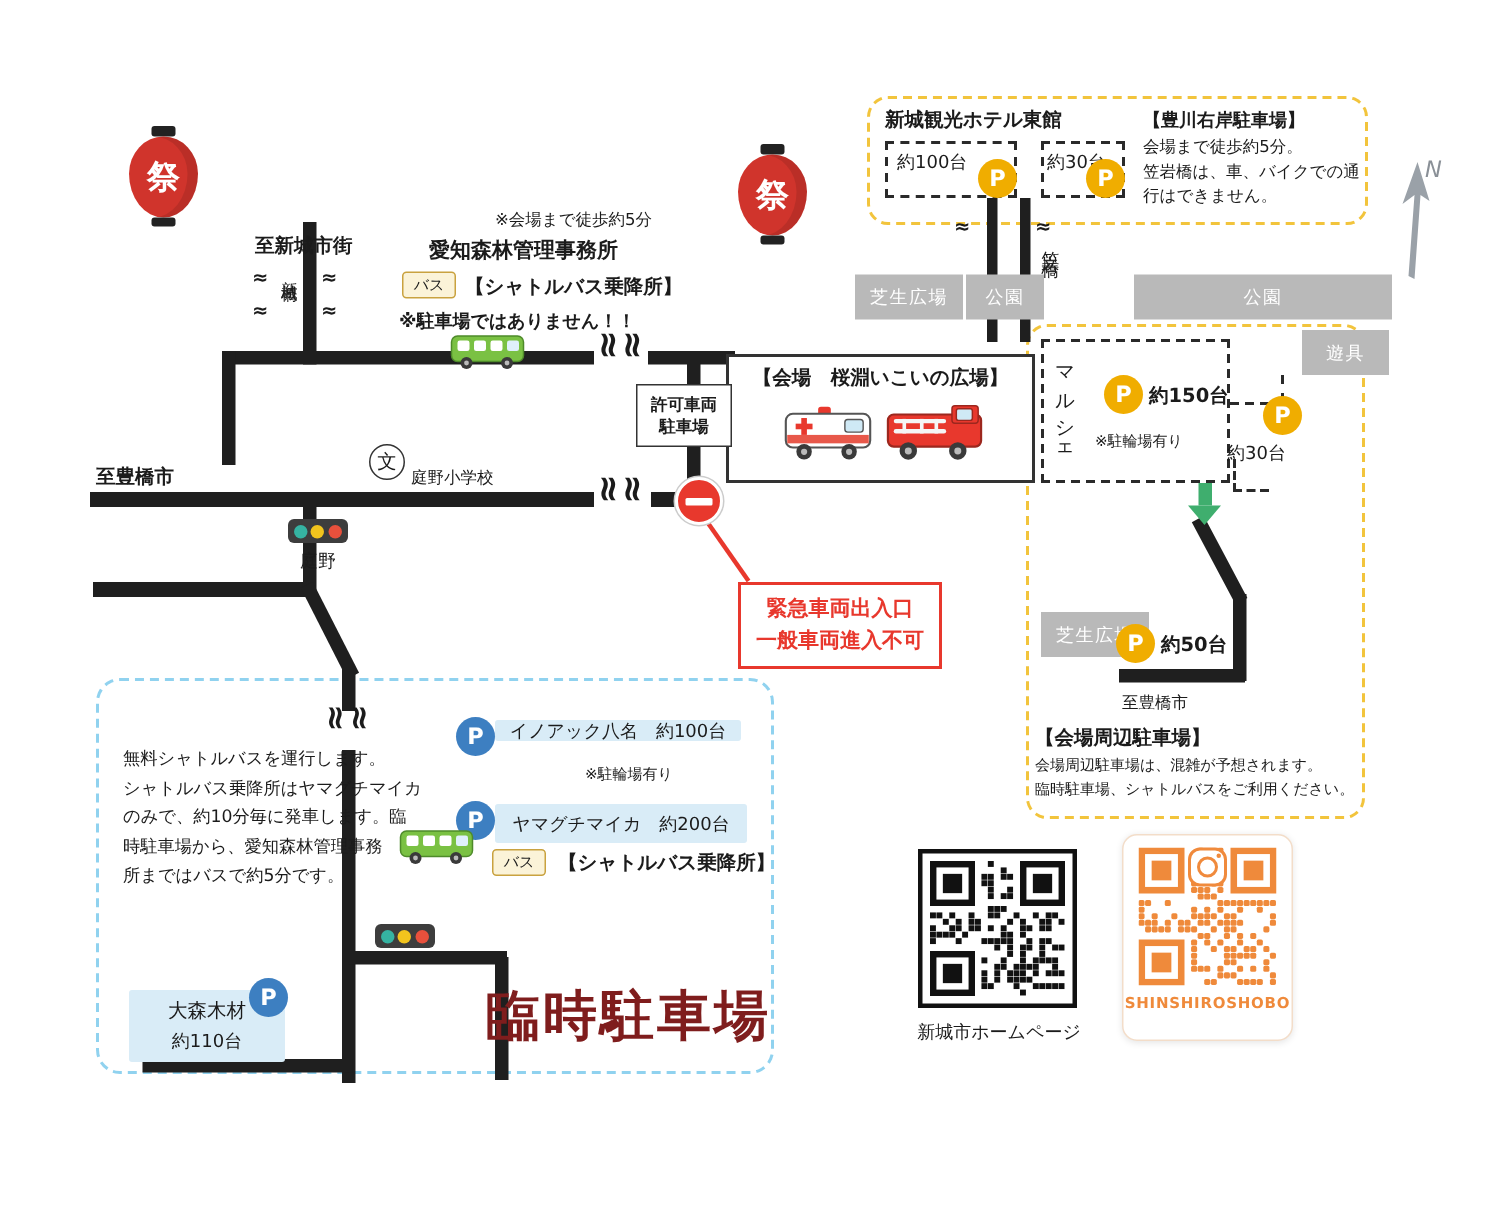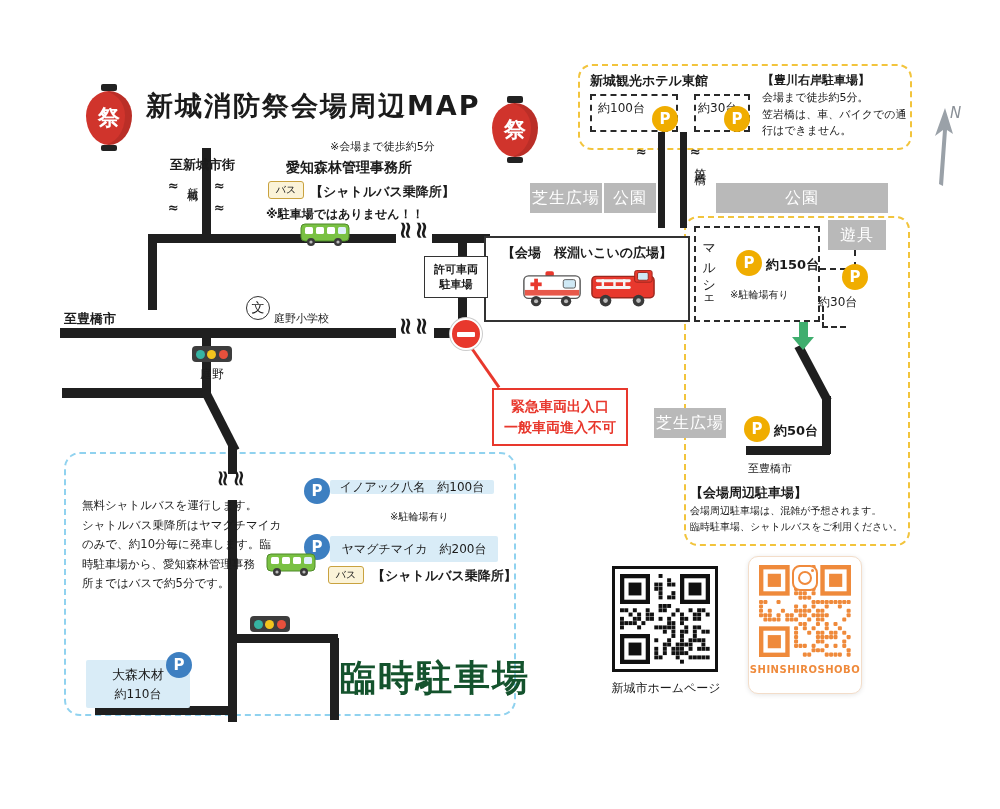--- a/index.html
+++ b/index.html
@@ -8,21 +8,21 @@
   #map{position:relative;width:1000px;height:809px;background:#fff;overflow:hidden;}
   .abs{position:absolute;}
   .label{position:absolute;z-index:5;line-height:1.35;}
   .pre{white-space:pre-line;}
   .bold{font-weight:bold;}
   .vert{writing-mode:vertical-rl;text-orientation:upright;letter-spacing:3px;}
   .road{position:absolute;background:#1f1f1f;z-index:2;}
   .river{position:absolute;z-index:3;font-weight:bold;color:#1b1b1b;}
   .river::before{content:"≈";}
   .rot{transform:rotate(90deg);}
-  .graybox{position:absolute;background:#b9b9b9;color:#fff;display:flex;align-items:center;justify-content:center;font-size:16px;letter-spacing:1px;z-index:4;}
+  .graybox{position:absolute;background:#b9b9b9;color:#fff;display:flex;align-items:center;justify-content:center;font-size:12px;letter-spacing:1px;z-index:4;margin-left:40px;}
   .pcircle{position:absolute;width:26px;height:26px;border-radius:50%;display:flex;align-items:center;justify-content:center;color:#fff;font-weight:bold;font-size:15px;z-index:6;}
   .py{background:#f0ad00;}
   .pb{background:#3d7fc1;}
   .dashbox{position:absolute;border:2px dashed #2a2a2a;background:#fff;z-index:4;}
   .ydash{position:absolute;border:2.5px dashed #f2c43c;border-radius:14px;z-index:1;}
   .bdash{position:absolute;border:2.5px dashed #90d2ef;border-radius:16px;z-index:1;}
   .dline-v{position:absolute;border-left:2px dashed #2a2a2a;z-index:3;}
   .dline-h{position:absolute;border-top:2px dashed #2a2a2a;z-index:3;}
   .lantern{position:absolute;width:46px;z-index:5;}
   .lantern .cap{width:16px;height:7px;background:#222;margin:0 auto;border-radius:2px;}
@@ -93,21 +93,20 @@
   <span class="river" style="left:636px;top:144px;font-size:13px"></span>
   <span class="river" style="left:690px;top:144px;font-size:13px"></span>
 
   <div class="lantern" style="left:86px;top:84px">
     <div class="cap"></div>
       <div class="body">
         <span>祭</span>
       </div>
       <div class="cap2"></div>
   </div>
-  <div class="label bold" style="left:146px;top:88px;font-size:27px;letter-spacing:2px">新城消防祭会場周辺MAP</div>
   <div class="lantern" style="left:492px;top:96px">
     <div class="cap"></div>
       <div class="body">
         <span>祭</span>
       </div>
       <div class="cap2"></div>
   </div>
 
   <div class="abs" style="left:916px;top:100px;z-index:5">
     <svg width="54" height="92" viewBox="0 0 54 92">
@@ -265,21 +264,21 @@
   <div class="tlight" style="left:250px;top:616px">
     <span class="d g"></span>
       <span class="d y"></span>
       <span class="d r"></span>
   </div>
   <div class="bluebox" style="left:86px;top:660px;width:104px;height:48px;flex-direction:column;line-height:1.5">
     <span style="font-size:13px">大森木材</span>
     <span style="font-size:12px">約110台</span>
   </div>
   <div class="pcircle pb" style="left:166px;top:652px">P</div>
-  <div class="label bold" style="left:340px;top:654px;font-size:36px;letter-spacing:2px;color:#14532d">臨時駐車場</div>
+  <div class="label bold" style="left:324px;top:654px;font-size:36px;letter-spacing:2px;color:#7f1d1d">臨時駐車場</div>
 
   <div class="qr1">
     <div class="qr-grid"><svg viewBox="0 0 21 21" width="100%" height="100%">
           <rect x="9" y="0" width="0.92" height="0.92" fill="#111111"></rect>
           <rect x="11" y="1" width="0.92" height="0.92" fill="#111111"></rect>
           <rect x="8" y="2" width="0.92" height="0.92" fill="#111111"></rect>
           <rect x="9" y="2" width="0.92" height="0.92" fill="#111111"></rect>
           <rect x="11" y="2" width="0.92" height="0.92" fill="#111111"></rect>
           <rect x="12" y="2" width="0.92" height="0.92" fill="#111111"></rect>
           <rect x="8" y="3" width="0.92" height="0.92" fill="#111111"></rect>

